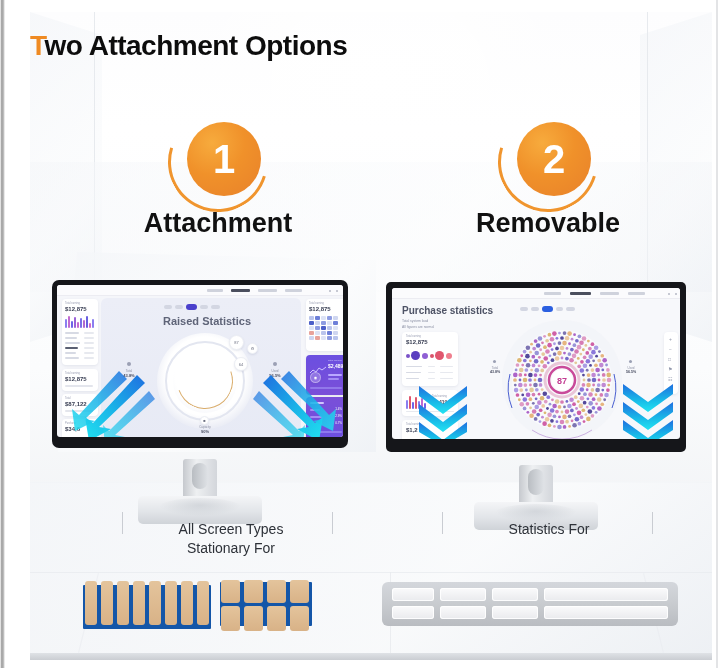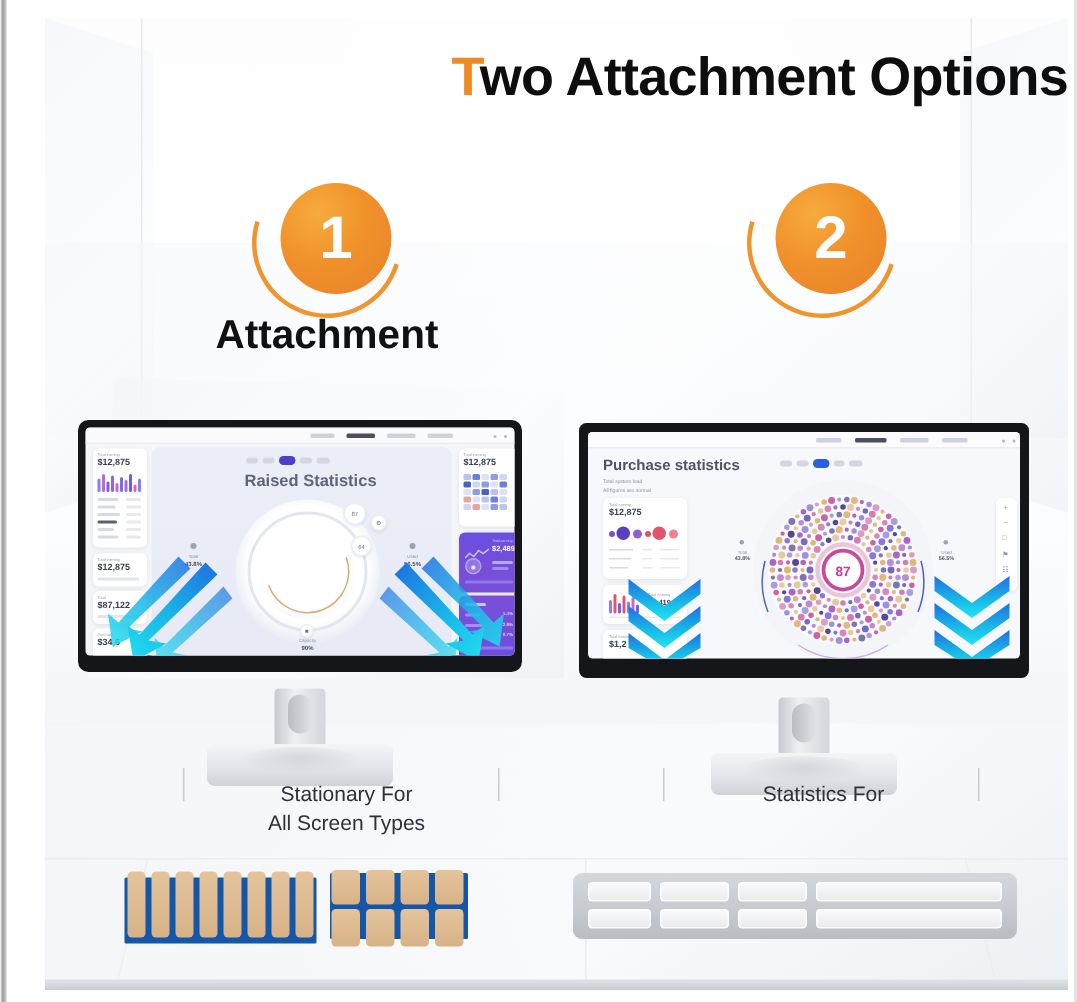--- a/index.html
+++ b/index.html
@@ -33,22 +33,22 @@
     position:absolute; border-radius:50%;
     background:radial-gradient(closest-side, rgba(255,255,255,.95), rgba(255,255,255,0));
   }
   .panel-soft {
     position:absolute;
     background:linear-gradient(135deg,#f4f6f9 0%,#fbfcfd 60%,#eef1f5 100%);
   }
 
   
   #title {
-    position:absolute; left:0; top:18px; width:682px; text-align:right;
-    font-size:36px; font-weight:bold; letter-spacing:-0.5px;
+    position:absolute; left:0; top:18px; width:682px; text-align:left;
+    font-size:28px; font-weight:bold; letter-spacing:-0.5px;
     color:#0d0d0d; white-space:nowrap;
   }
   #title .accent { color:#ef8a22; }
 
   
   .badge-wrap { position:absolute; width:100px; height:100px; }
   .badge-ring {
     position:absolute; left:0; top:0; width:100px; height:100px;
     border-radius:50%;
     border:3.5px solid #f0952e;
@@ -214,20 +214,21 @@
   <div class="badge-wrap" style="left:138px;top:100px;">
     <div class="badge-ring"></div>
     <div class="badge-disc">1</div>
   </div>
   <div class="opt-heading" style="left:58px;top:196px;">Attachment</div>
 
   <div class="badge-wrap" style="left:468px;top:100px;">
     <div class="badge-ring"></div>
     <div class="badge-disc">2</div>
   </div>
+  <div class="opt-heading" style="left:388px;top:196px;">Removable</div>
 
   <div class="panel-soft" style="left:28px;top:240px;width:318px;height:200px;
               clip-path:polygon(6% 0,100% 4%,100% 100%,0 100%);opacity:.8;"></div>
 
   <div class="monitor" style="left:22px;top:268px;">
     <div class="bezel" style="width:296px;height:168px;">
       <div class="screen">
 
         <div class="ui-topbar"></div>
         <div class="ui-tab" style="left:150px;width:16px;"></div>
@@ -815,22 +816,22 @@
 
       </div>
     </div>
     <div class="stand-neck" style="left:133px;top:183px;"></div>
     <div class="stand-base" style="left:88px;top:220px;width:124px;"></div>
   </div>
 
   <div class="leader" style="left:92px;top:500px;width:1px;height:22px;"></div>
   <div class="leader" style="left:302px;top:500px;width:1px;height:22px;"></div>
   <div class="caption" style="left:96px;top:508px;width:210px;">
+    <div>All Screen Types</div>
     <div>Stationary  For</div>
-    <div>All Screen Types</div>
   </div>
 
   <div class="leader" style="left:412px;top:500px;width:1px;height:22px;"></div>
   <div class="leader" style="left:622px;top:500px;width:1px;height:22px;"></div>
   <div class="caption" style="left:416px;top:508px;width:206px;">
     <div>Statistics For</div>
   </div>
 
   <div class="strip-block" style="left:53px;top:569px;width:128px;height:50px;">
     <div class="blue-back" style="left:0;top:4px;width:128px;height:44px;"></div>

